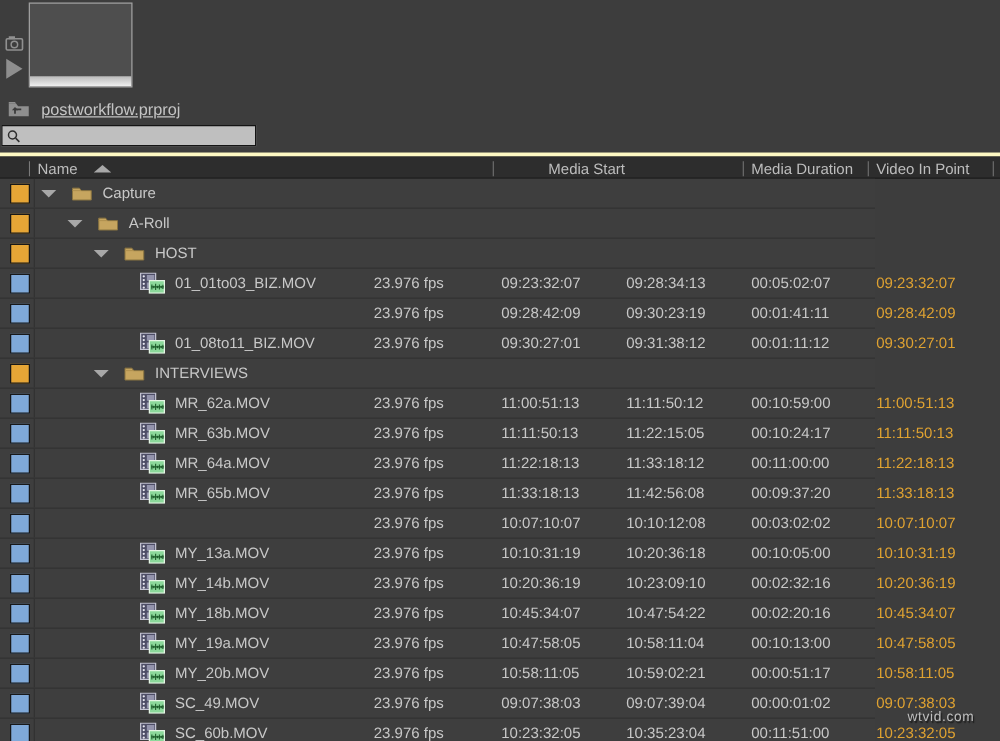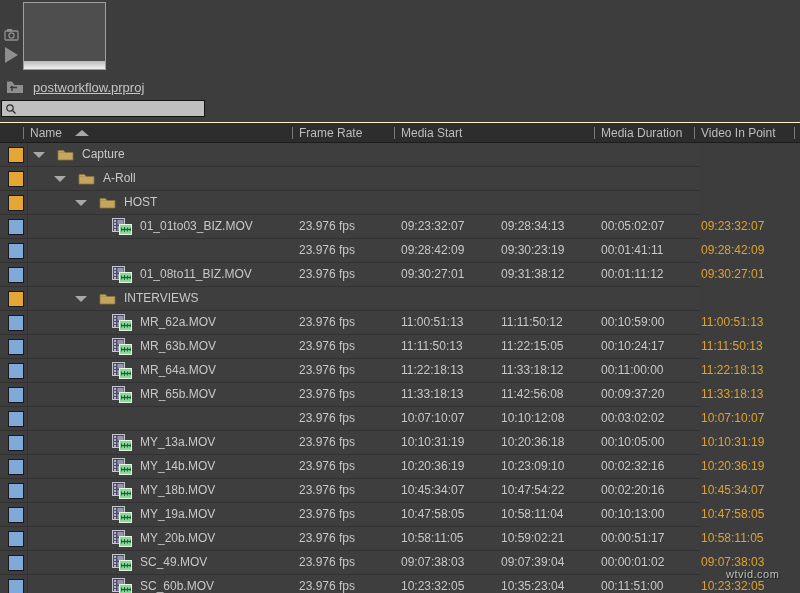--- a/index.html
+++ b/index.html
@@ -21,27 +21,27 @@
     background:linear-gradient(#B9B9B9,#F0F0F0);}
   .parent-bin{position:absolute;left:6px;top:80px;}
   .proj-name{position:absolute;left:33px;top:80px;font-size:13px;color:#C4C4C4;text-decoration:underline;}
   .search-wrap{position:absolute;left:1px;top:100px;width:204px;height:17px;
     background:var(--search-bg,#BFBFBF);border:1px solid #141414;box-sizing:border-box;}
   .search-wrap svg{position:absolute;left:3px;top:2px;}
   .search-input{position:absolute;left:16px;top:0;width:182px;height:15px;border:none;outline:none;
     background:transparent;font-family:inherit;font-size:12px;color:#222;}
   
   .thead{position:absolute;left:0;top:122px;width:800px;height:21px;
-    background:var(--header-bg,#2D2D2D);border-top:1px solid #fef9c3;border-bottom:1px solid #1C1C1C;
+    background:var(--header-bg,#2D2D2D);border-top:3px solid #fef9c3;border-bottom:1px solid #1C1C1C;
     box-sizing:border-box;color:#BDBDBD;}
   .hcell{position:absolute;top:0;height:20px;line-height:20px;padding-left:7px;white-space:nowrap;overflow:hidden;}
   .hcell::before{content:"";position:absolute;left:0;top:4px;height:12px;width:1px;background:#7A7A7A;}
   .hc-name{left:23px;width:268px;}
   .hc-fps{left:292px;width:101px;}
-  .hc-start{left:394px;width:99px;}
+  .hc-start{left:394px;width:99px;text-align:right;}
   .hc-end{left:494px;width:99px;}
   .hc-dur{left:594px;width:99px;}
   .hc-vin{left:694px;width:99px;}
   .hc-vout{left:794px;width:6px;}
   .sort-up{display:inline-block;margin-left:10px;width:0;height:0;vertical-align:1px;
     border-left:7px solid transparent;border-right:7px solid transparent;border-bottom:6px solid #A8A8A8;}
   
   .tbody{position:absolute;left:0;top:143px;width:700px;height:450px;background:var(--row-bg,#3E3E3E);}
   .row{position:relative;height:23px;border-bottom:1px solid var(--separator,#323232);line-height:23px;}
   .cell-label{position:absolute;left:0;top:0;width:27px;height:23px;border-right:1px solid var(--separator,#323232);}
@@ -91,21 +91,20 @@
     </svg>
     <input class="search-input" type="text" placeholder="" style="">
   </div>
 </div>
 
 <div class="thead">
   <div class="hcell hc-name">
     <span>Name</span>
     <span class="sort-up"></span>
   </div>
-  <div class="hcell hc-fps">Frame Rate</div>
   <div class="hcell hc-start">Media Start</div>
   <div class="hcell hc-dur">Media Duration</div>
   <div class="hcell hc-vin">Video In Point</div>
   <div class="hcell hc-vout">V</div>
 </div>
 
 <div class="tbody">
     <div class="row">
     <div class="cell-label">
       <span class="swatch" style="background: rgb(230, 166, 54);"></span>

